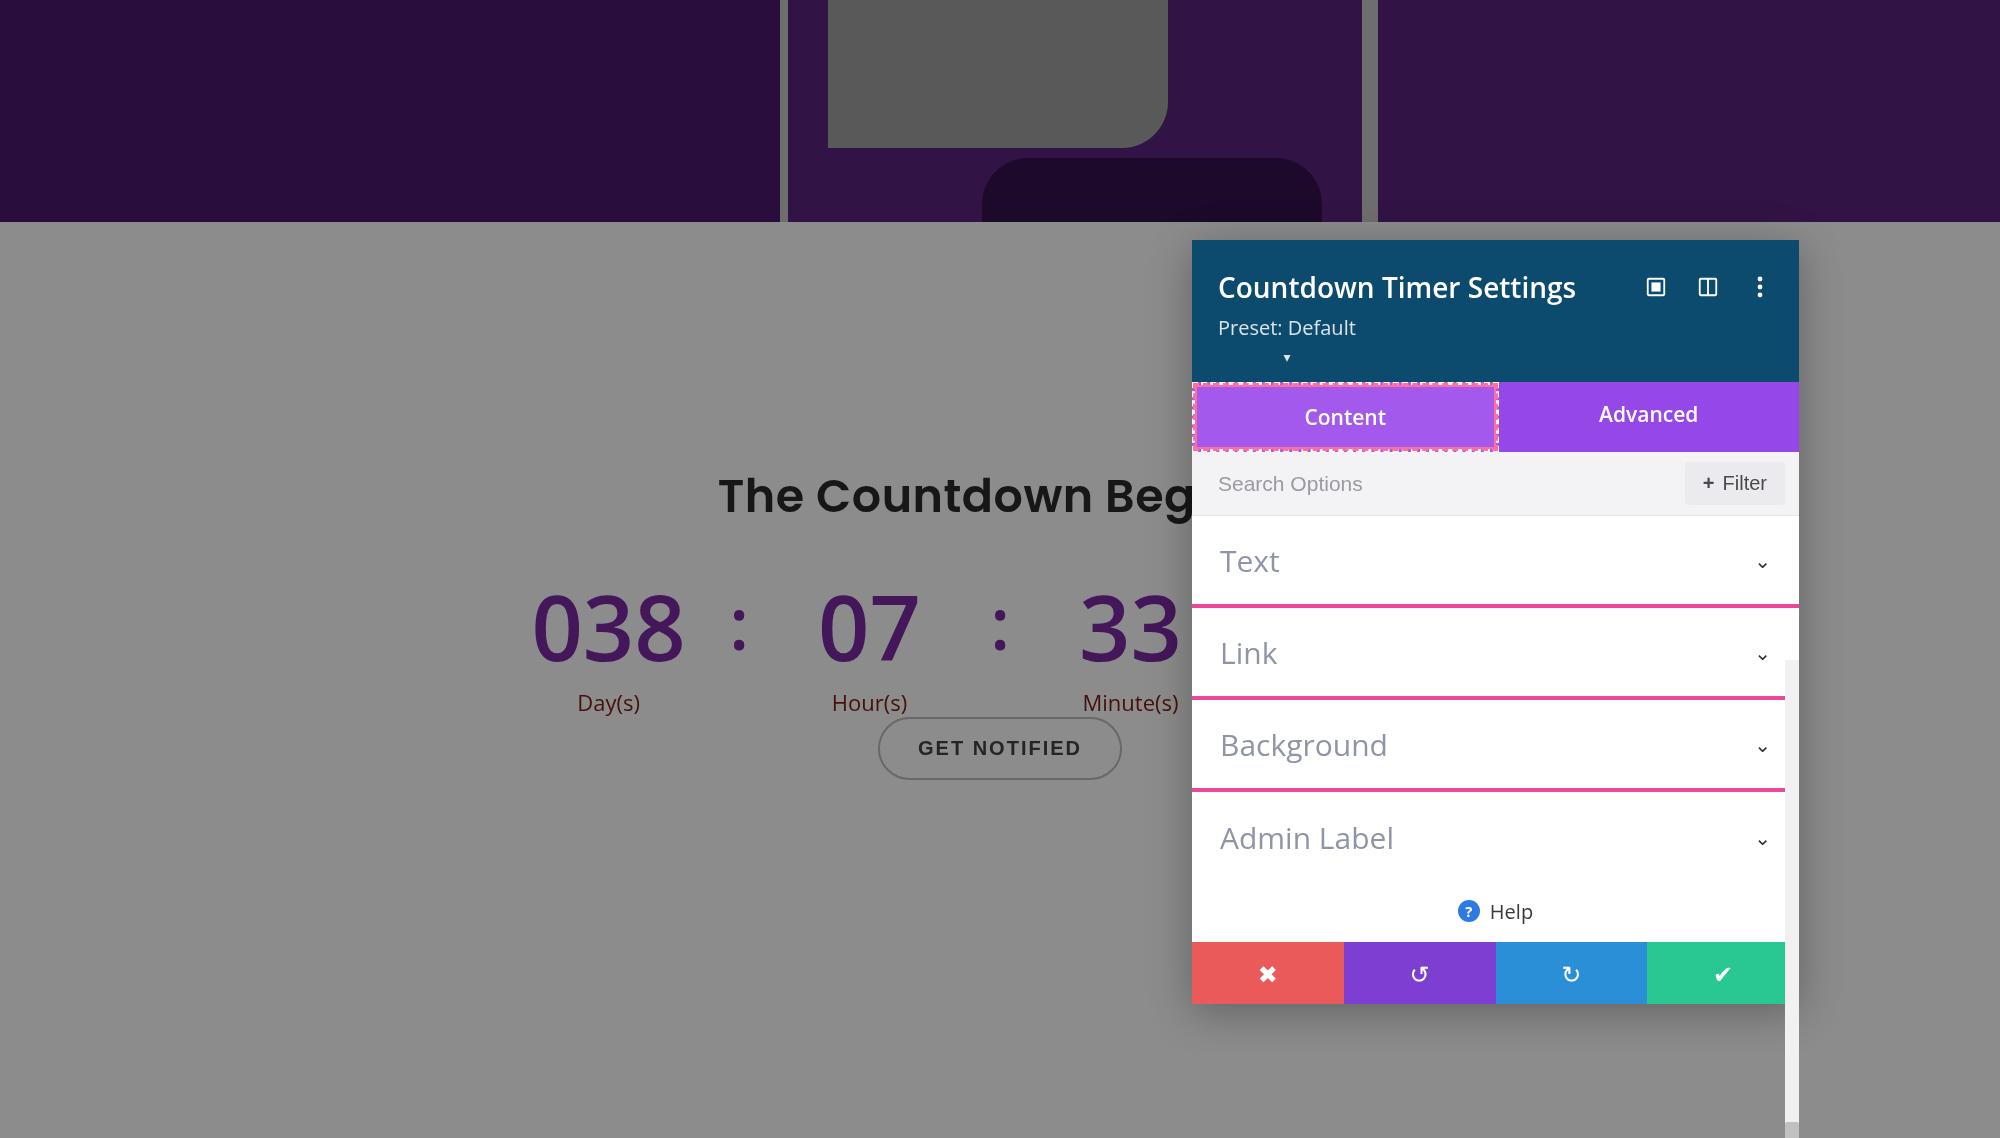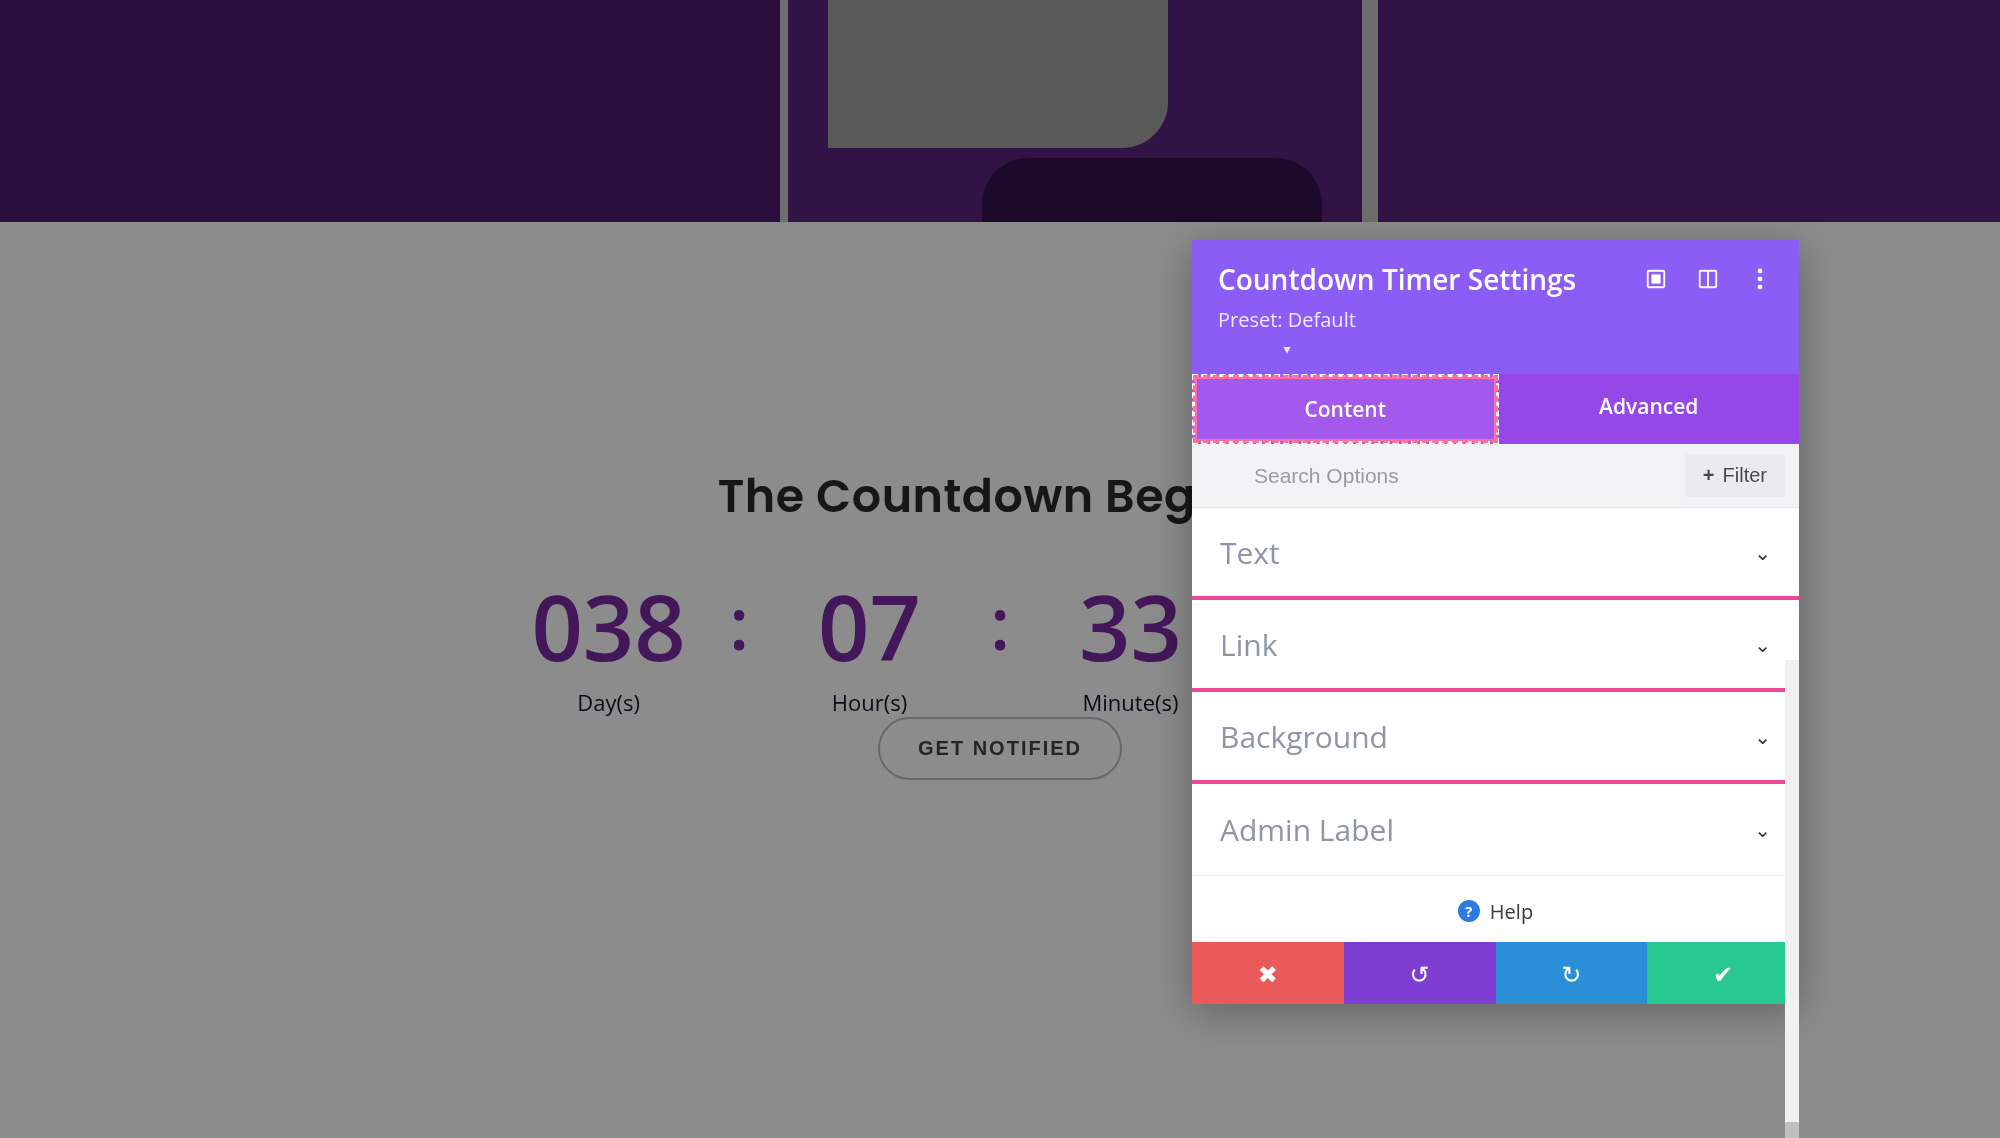--- a/index.html
+++ b/index.html
@@ -41,55 +41,55 @@
 
   
   .countdown-wrap {
     position: absolute; left: 50%; top: 240px; transform: translateX(-50%);
     width: 1000px; text-align: center; z-index: 5;
   }
   .cd-title { font-size: 46px; font-weight: 600; color: #2a2a2a; margin-bottom: 50px; letter-spacing: 0.5px; font-family: "Poppins", sans-serif; }
   .cd-row { display:flex; justify-content:center; align-items:flex-start; gap: 4px; }
   .cd-unit { width: 250px; }
   .cd-num { font-size: 90px; font-weight: 600; color: #7b2aa3; line-height: 1; }
-  .cd-label { font-size: 22px; color: #0f172a; margin-top: 16px; }
+  .cd-label { font-size: 22px; color: #7f1d1d; margin-top: 16px; }
   .cd-sep { font-size: 72px; font-weight: 600; color: #7b2aa3; line-height: 1.15; padding: 0 8px; }
   .notify-btn {
     display:inline-block; padding: 18px 38px;
     border: 2px solid #bdbdbd; border-radius: 40px; color: #444;
     font-size: 20px; font-weight: 700; letter-spacing: 2px; background: transparent;
     cursor: pointer;
   }
 
   
   .modal {
     position: absolute; left: 1192px; top: 240px; width: 607px; height: 764px;
     background: #fff; z-index: 20; box-shadow: 0 8px 40px rgba(0,0,0,0.3);
     display:flex; flex-direction:column;
   }
   .modal-head {
-    background: #8b5cf6; color: #fff; padding: 20px 26px 16px 26px;
+    background: #0c4a6e; color: #fff; padding: 28px 26px 16px 26px;
   }
   .modal-head-row { display:flex; align-items:center; }
   .modal-title { font-size: 28px; font-weight: 600; flex: 1; }
   .modal-head-icons { display:flex; gap: 26px; align-items:center; }
   .head-ico { cursor:pointer; display:flex; align-items:center; justify-content:center; width:26px; height:26px; }
   .preset { font-size: 20px; color: rgba(255,255,255,0.85); margin-top: 8px; cursor:pointer; display:inline-flex; align-items:center; gap:6px;flex-direction:column; }
   .preset .caret { font-size: 14px; }
 
   .tabs { display:flex; background:#9647e8; }
   .tab { flex:1; text-align:center; padding: 18px 16px; color:#ffffff; font-size:21px; font-weight:600; cursor:pointer; }
   .tab.active { background:#a259ec; box-shadow: inset 0 0 0 2px #ff6ea0; border-style:dashed; outline:2px dashed #ff6ea0; outline-offset:-3px; }
 
   .search-row {
     display:flex; align-items:center; background:#f3f3f6; border-bottom:1px solid #e6e6ea;
     padding: 0 14px 0 26px; height: 64px;
   }
   .search-input {
-    flex:1; border:none; background:transparent; font-size:21px; color:#4a4a4a; outline:none;margin-left:36px;
+    flex:1; border:none; background:transparent; font-size:21px; color:#4a4a4a; outline:none;
   }
   .search-input::placeholder { color:#9a9aa2; }
   .filter-btn {
     display:flex; align-items:center; gap:8px; background:#ebebef; border:none;
     padding: 10px 18px; border-radius:4px; font-size:20px; color:#4a4a4a; cursor:pointer; font-weight:500;
   }
 
   .acc { flex:1; overflow:auto; }
   .acc-item {
     display:flex; align-items:center; justify-content:space-between;

